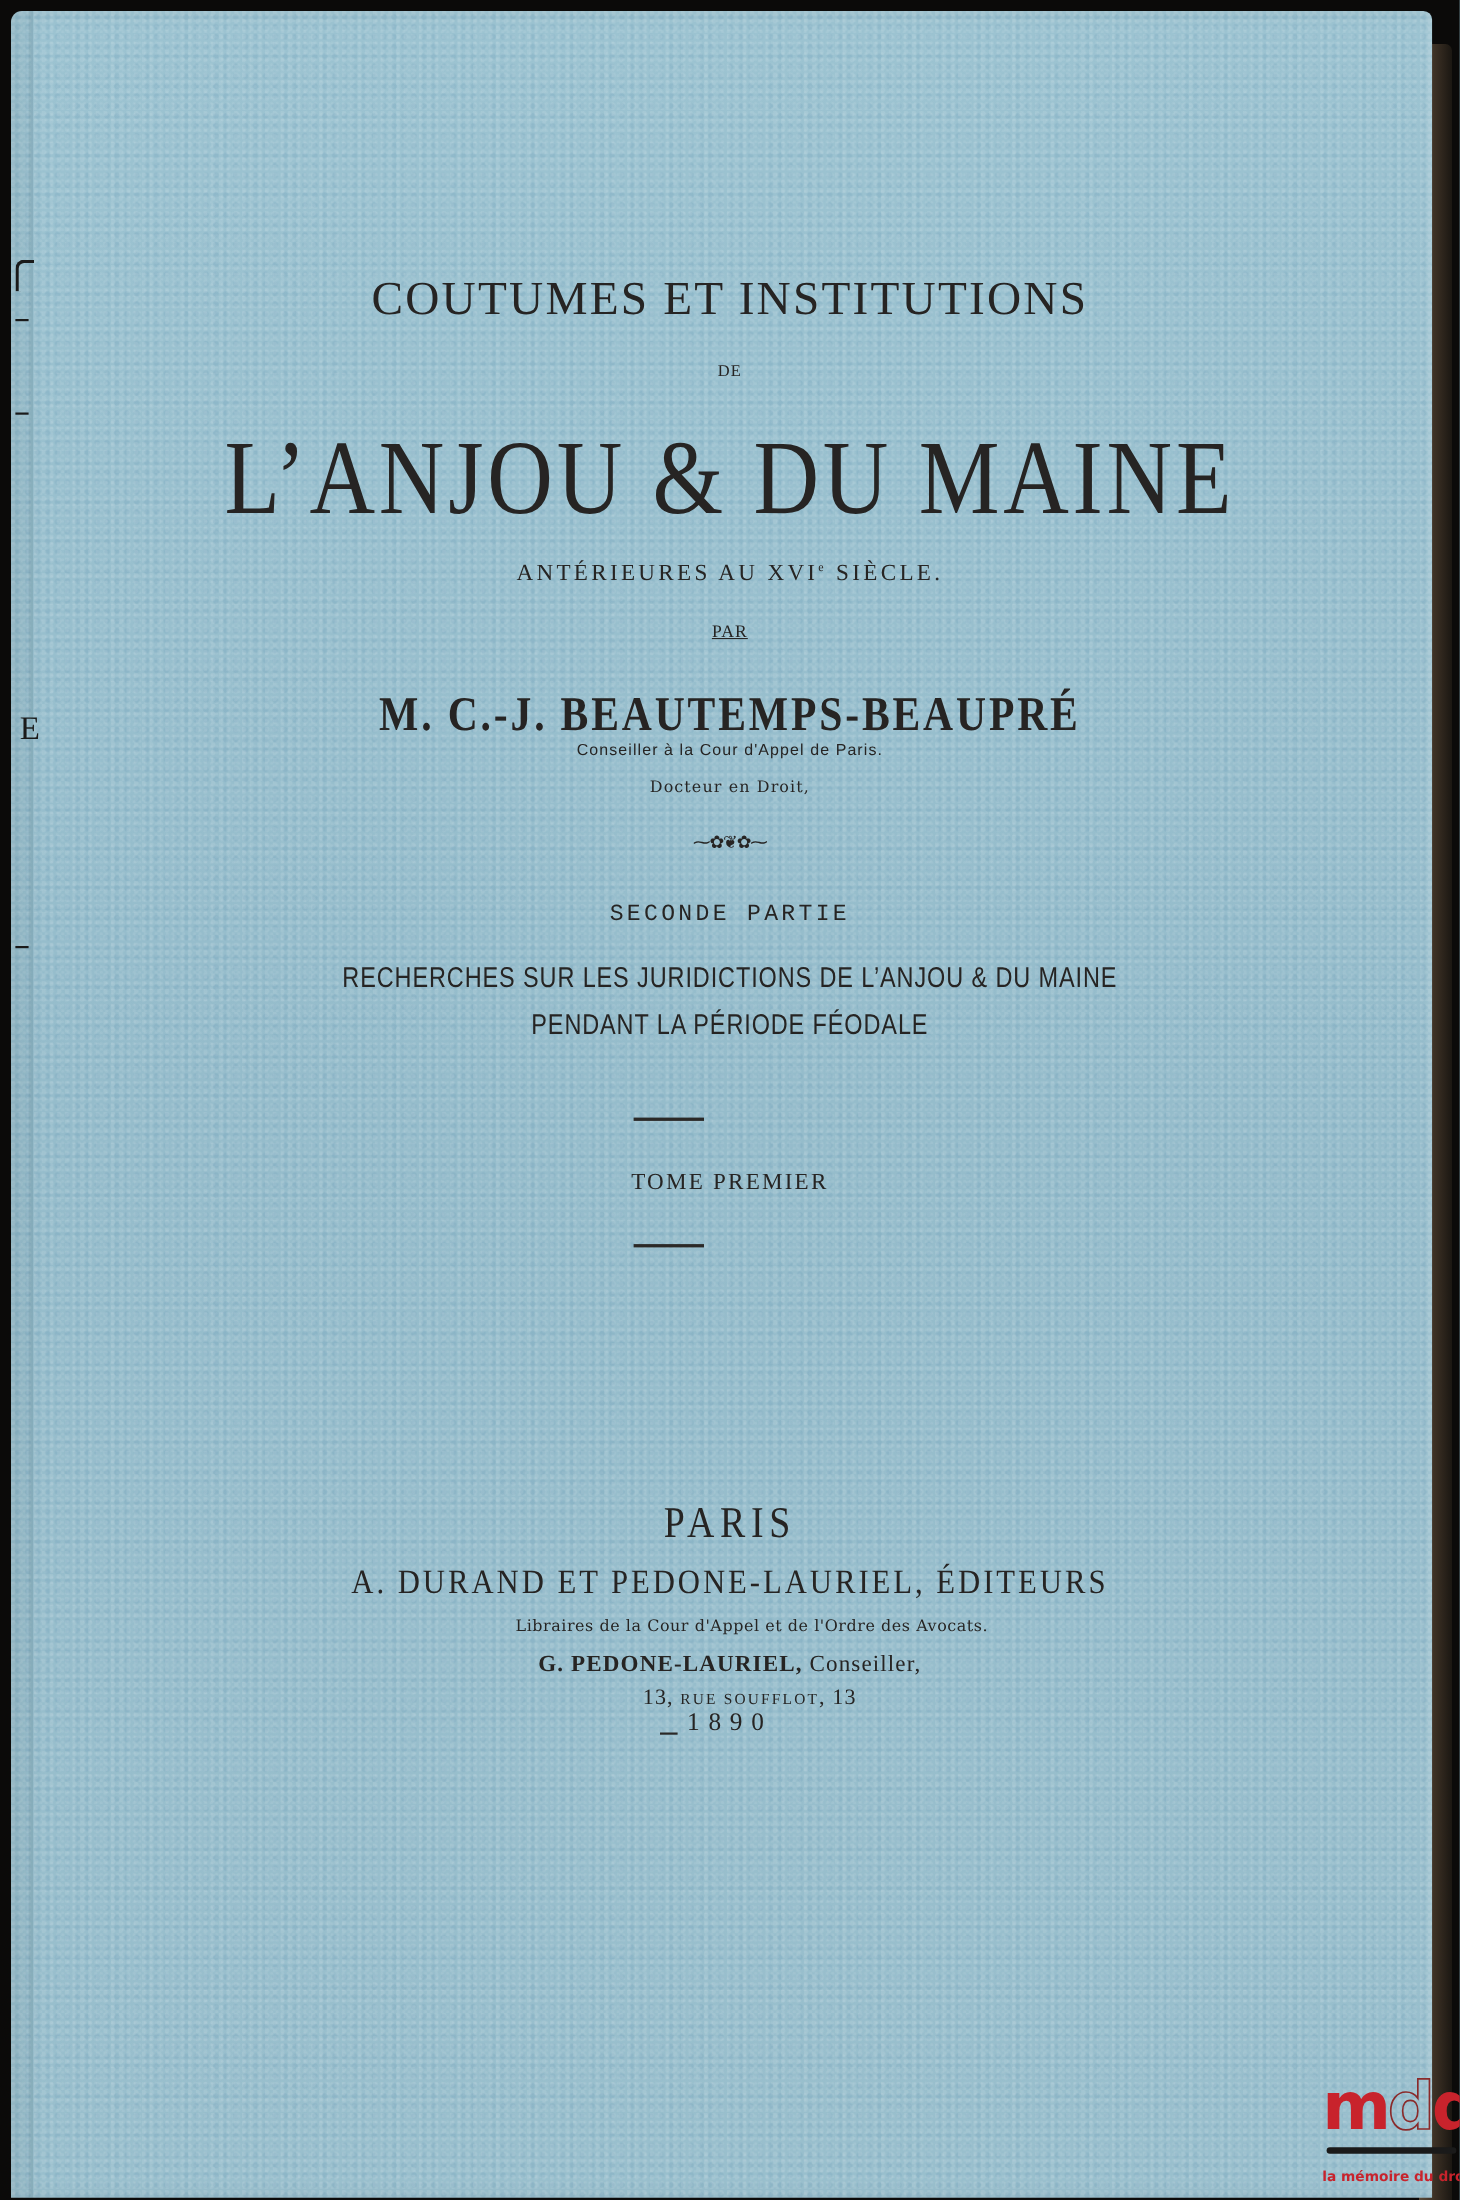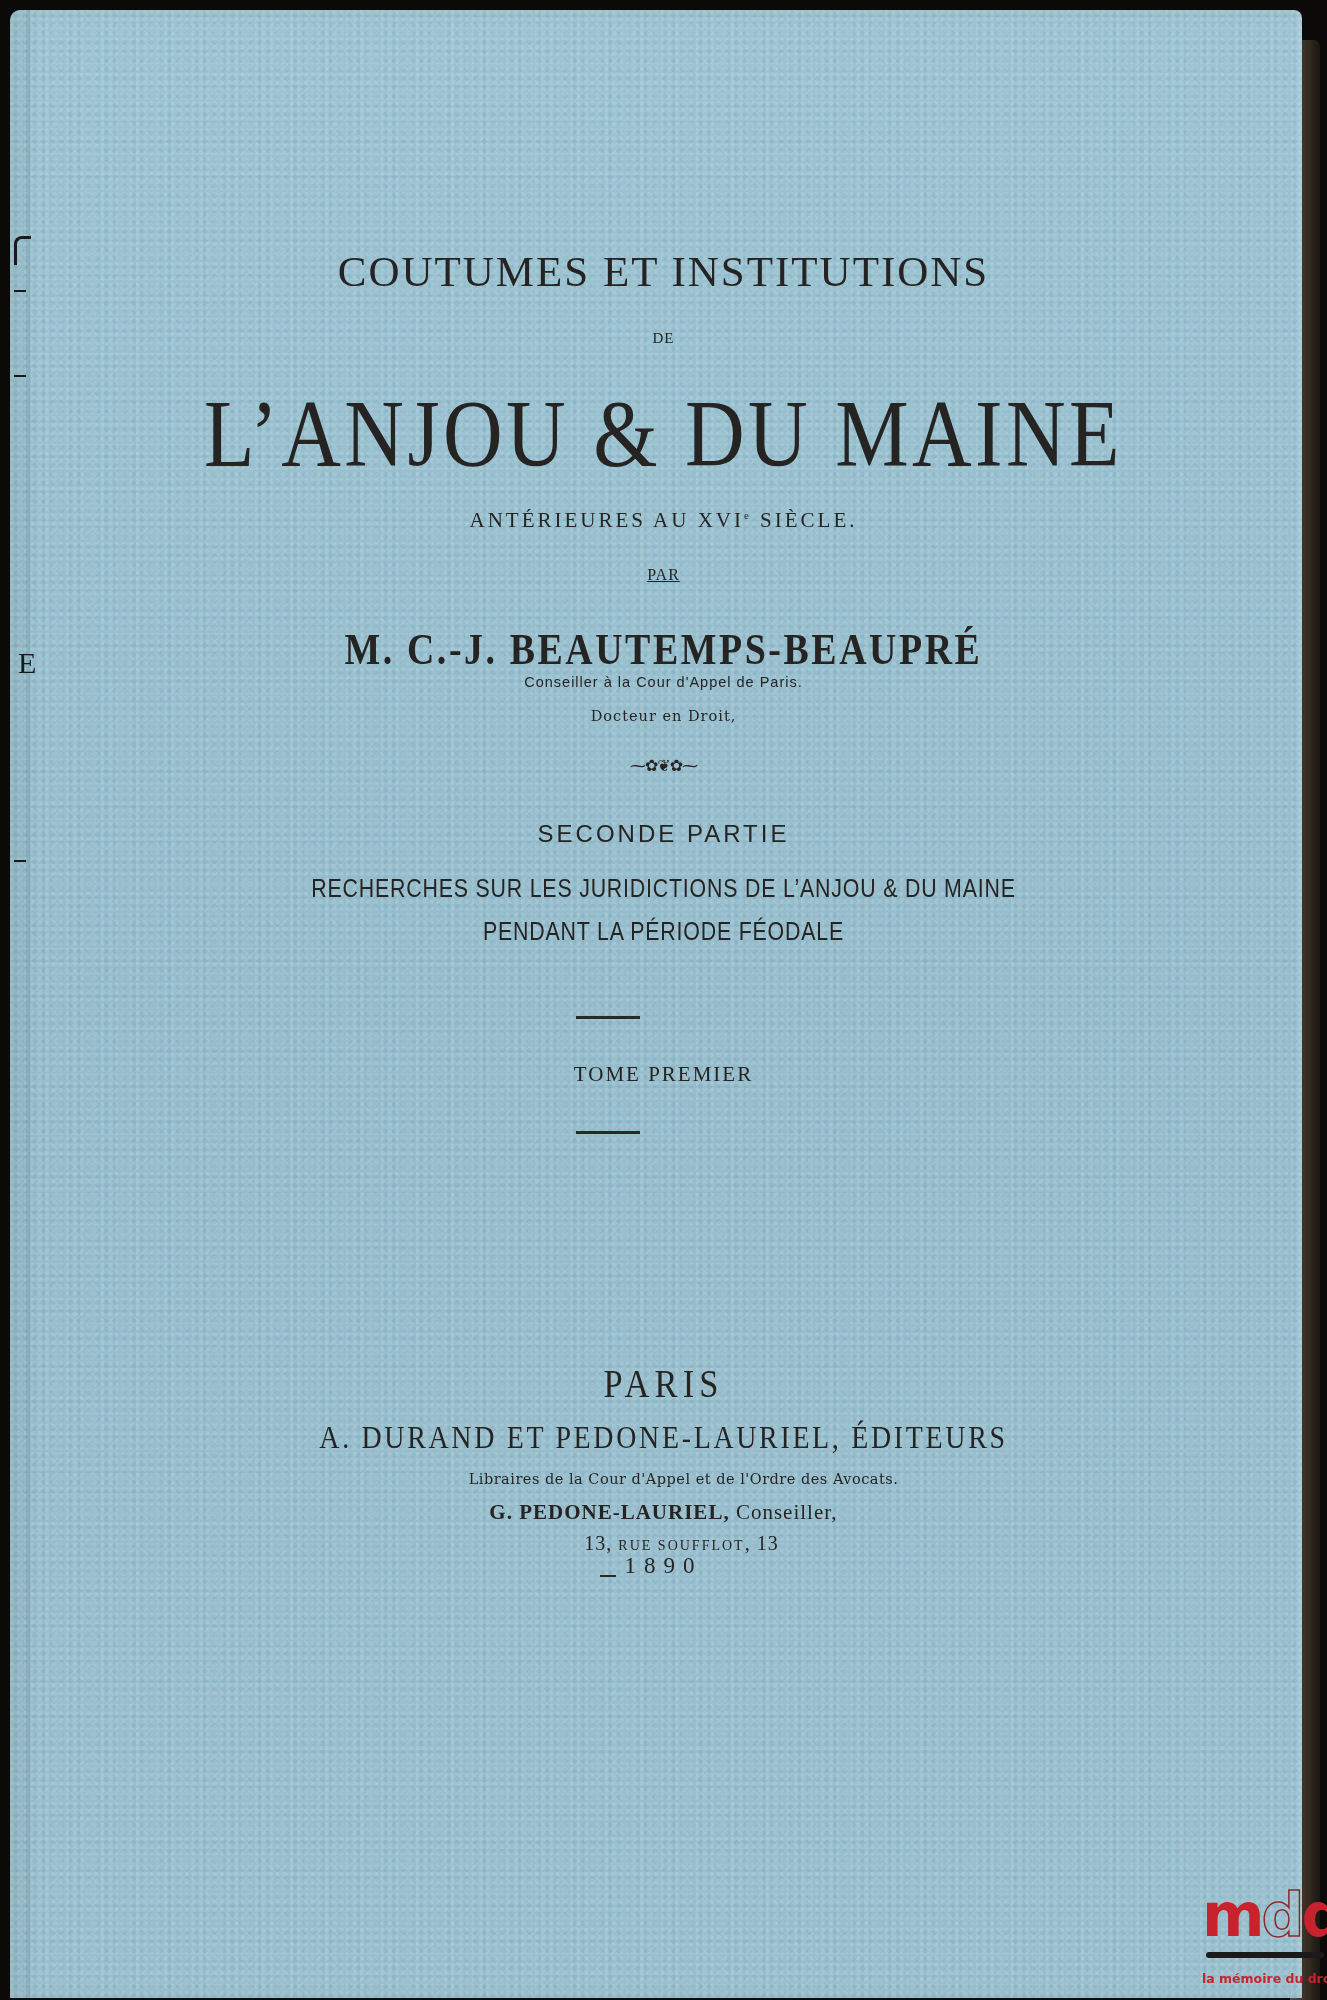--- a/index.html
+++ b/index.html
@@ -35,21 +35,21 @@
   .t1 { top:247px; font-family:Liberation Serif, serif; font-size:43px; letter-spacing:2px; font-variant:small-caps; }
   .t-de { top:330px; font-family:"Liberation Serif", serif; font-size:15px; letter-spacing:1px; }
   .t-main { top:378px; font-family:"Liberation Serif", serif; font-size:96px; letter-spacing:4px; transform:scaleX(0.86); transform-origin:center; }
   .t-ant { top:508px; font-family:"Liberation Serif", serif; font-size:21px; letter-spacing:3px; }
   .t-ant sup { font-size:11px; }
   .t-par { top:566px; font-family:"Liberation Serif", serif; font-size:16px; letter-spacing:1px;text-decoration:underline; }
   .t-author { top:624px; font-family:"Liberation Serif", serif; font-size:44px; font-weight:bold; letter-spacing:3px; transform:scaleX(0.86); transform-origin:center; }
   .t-deg1 { top:688px; font-family:"DejaVu Serif", serif; font-size:14.5px; letter-spacing:1px;margin-top:20px; }
   .t-deg2 { top:674px; font-family:Liberation Sans, sans-serif; font-size:14.5px; letter-spacing:1px; }
   .t-orn { top:756px; font-size:16px; letter-spacing:-1px; }
-  .t-part { top:820px; font-family:Liberation Sans, sans-serif; font-size:24px; letter-spacing:3px;text-align:center; }
+  .t-part { top:820px; font-family:Liberation Mono, monospace; font-size:21px; letter-spacing:3px;text-align:center; }
   .t-rech1 { top:873px; font-family:"Liberation Sans", sans-serif; font-size:26px; letter-spacing:1px; transform:scaleX(0.82); transform-origin:center; }
   .t-rech2 { top:916px; font-family:"Liberation Sans", sans-serif; font-size:26px; letter-spacing:1px; transform:scaleX(0.82); transform-origin:center; }
   .rule { position:absolute; height:3px; background:#2b2927; }
   .t-tome { top:1062px; font-family:"Liberation Serif", serif; font-size:21px; letter-spacing:2px; }
   .t-paris { top:1360px; font-family:"Liberation Serif", serif; font-size:40px; letter-spacing:6px; transform:scaleX(0.86); transform-origin:center; }
   .t-durand { top:1420px; font-family:"Liberation Serif", serif; font-size:31px; letter-spacing:3px; transform:scaleX(0.9); transform-origin:center; }
   .t-libr { top:1471px; font-family:"DejaVu Serif", serif; font-size:14.5px; letter-spacing:0.5px;padding-left:20px; }
   .t-succ { top:1500px; font-family:"Liberation Serif", serif; font-size:21px; letter-spacing:1px; }
   .t-succ b { font-weight:bold; }
   .t-addr { top:1532px; font-family:"Liberation Serif", serif; font-size:20px; letter-spacing:1px;margin-left:18px; }

